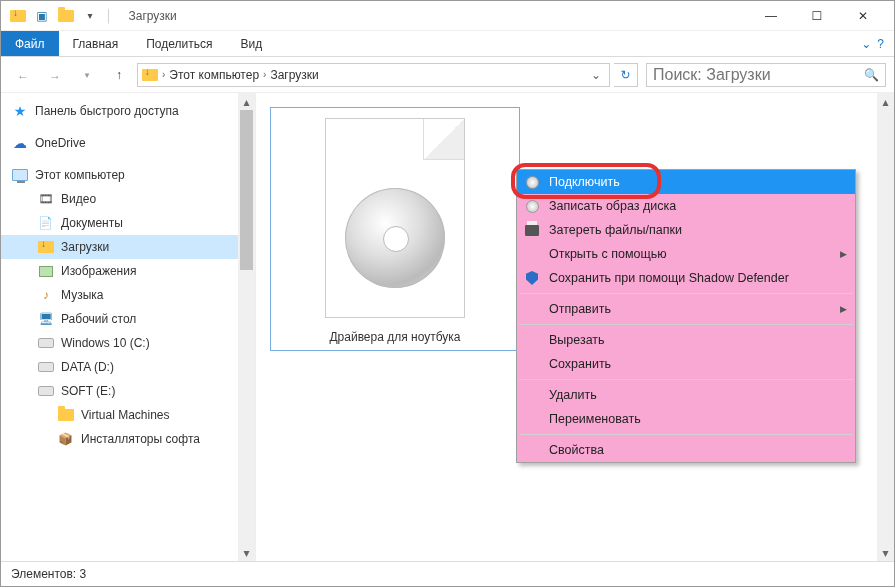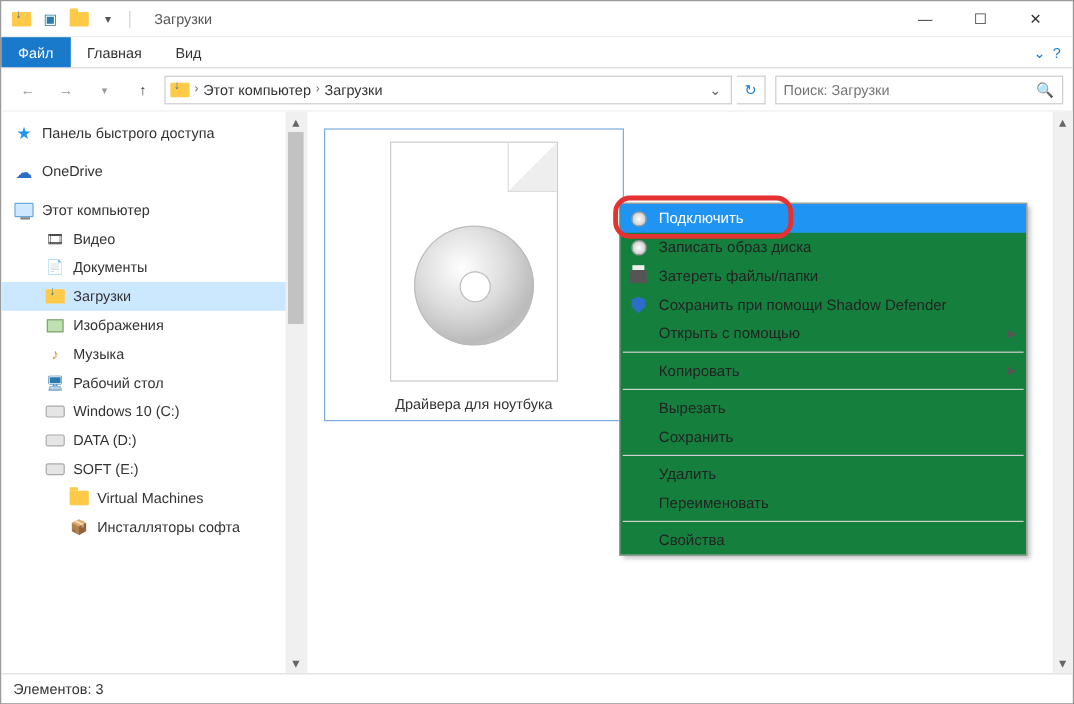--- a/index.html
+++ b/index.html
@@ -19,21 +19,21 @@
 
 .navbar { height: 36px; display: flex; align-items: center; padding: 4px 8px; gap: 4px; border-bottom: 1px solid #eee; }
 .navbtn { width: 28px; height: 28px; display: flex; align-items: center; justify-content: center; color: #999; border-radius: 2px; }
 .navbtn.enabled { color: #333; }
 .address { flex: 1; height: 24px; border: 1px solid #ccc; display: flex; align-items: center; padding: 0 4px; gap: 4px; }
 .address .crumb { font-size: 12px; color: #333; }
 .address .chev { color: #666; font-size: 10px; }
 .address-drop { width: 18px; color: #666; text-align: center; }
 .refresh { width: 24px; height: 24px; border: 1px solid #ccc; border-left: none; display: flex; align-items: center; justify-content: center; color: #1979ca; }
 .searchbox { width: 240px; height: 24px; border: 1px solid #ccc; margin-left: 4px; display: flex; align-items: center; padding: 0 6px; }
-.searchbox input { border: none; outline: none; flex: 1; font-size: 12px; color: #6d28d9; }
+.searchbox input { border: none; outline: none; flex: 1; font-size: 16px; color: #6d28d9; }
 .searchbox .sicon { color: #555; }
 
 .body { display: flex; height: 468px; }
 .sidebar { width: 255px; border-right: 1px solid #eee; overflow-y: hidden; position: relative; padding-top: 6px; }
 .sidebar .treeitem { height: 24px; display: flex; align-items: center; padding-left: 10px; gap: 6px; font-size: 12px; color: #333; }
 .sidebar .treeitem.selected { background: #cce8ff; }
 .sidebar .treeitem .ticon { width: 18px; height: 18px; display: flex; align-items: center; justify-content: center; }
 .sidebar .indent1 { padding-left: 36px; }
 .sidebar .indent2 { padding-left: 56px; }
 .sb-scroll { position: absolute; right: 0; top: 0; bottom: 0; width: 17px; background: #f0f0f0; display: flex; flex-direction: column; }
@@ -43,21 +43,21 @@
 
 .content { flex: 1; position: relative; padding: 14px; }
 .file-item { width: 250px; border: 1px solid #7aacdd; padding: 10px 16px 6px; text-align: center; }
 .file-item .thumb { margin: 0 auto; width: 140px; height: 200px; position: relative; }
 .file-item .doc { position:absolute; inset:0; background:#fff; border:1px solid #ccc; }
 .file-item .doc::before { content:""; position:absolute; top:0; right:0; width:40px; height:40px; background: linear-gradient(135deg, transparent 50%, #eee 50%); border-left:1px solid #ddd; border-bottom:1px solid #ddd; }
 .file-item .disc { position:absolute; left:20px; top:70px; width:100px; height:100px; border-radius:50%; background: radial-gradient(circle at 40% 35%, #fff, #ddd 40%, #bbb 70%, #ddd); box-shadow: inset 0 0 0 1px #bbb; }
 .file-item .disc::after { content:""; position:absolute; left:38px; top:38px; width:24px; height:24px; border-radius:50%; background:#fff; border:1px solid #bbb; }
 .file-item .fname { margin-top: 12px; font-size: 12px; color: #333; }
 
-.context-menu { position:absolute; left: 260px; top: 76px; width: 340px; background: #15803d; border:1px solid #a0a0a0; box-shadow: 3px 3px 4px rgba(0,0,0,0.25); font-size: 12.5px; }
+.context-menu { position:absolute; left: 260px; top: 76px; width: 340px; background: #f9a8d4; border:1px solid #a0a0a0; box-shadow: 3px 3px 4px rgba(0,0,0,0.25); font-size: 12.5px; }
 .context-menu .mrow { height: 24px; display:flex; align-items:center; padding: 0 24px 0 32px; position:relative; color:#222; }
 .context-menu .mrow.has-sub::after { content:"▶"; position:absolute; right:8px; font-size:9px; color:#555; }
 .context-menu .msep { height:1px; background:#d0d0d0; margin:3px 2px; }
 .context-menu .mrow .micn { position:absolute; left:6px; width:18px; height:18px; display:flex; align-items:center; justify-content:center; }
 .context-menu .mrow.hl { background:#2094f3; color:#fff; }
 .highlight-ring { position:absolute; left:255px; top:70px; width:150px; height:36px; border:4px solid #e53131; border-radius:14px; pointer-events:none; }
 
 .ct-scroll { position:absolute; right:0; top:0; bottom:0; width:17px; background:#f0f0f0; display:flex; flex-direction:column; }
 .ct-scroll .arrow { height:17px; display:flex; align-items:center; justify-content:center; color:#666; }
 .ct-scroll .track { flex:1; }
@@ -100,20 +100,21 @@
   <div class="wincontrols">
     <div>―</div>
     <div>☐</div>
     <div>✕</div>
   </div>
 </div>
 
 <div class="ribbon-tabs">
   <div class="tab file">Файл</div>
   <div class="tab">Главная</div>
+  <div class="tab">Поделиться</div>
   <div class="tab">Вид</div>
   <div class="expand">⌄ <span style="color:#1979ca;margin-left:6px;">?</span></div>
 </div>
 
 <div class="navbar">
   <div class="navbtn">←</div>
   <div class="navbtn">→</div>
   <div class="navbtn" style="font-size:9px;">▾</div>
   <div class="navbtn enabled">↑</div>
   <div class="address">
@@ -237,32 +238,32 @@
             <span class="i-disc-s"></span>
           </span>
           <span>Записать образ диска</span>
         </div>
       <div class="mrow">
           <span class="micn">
             <span class="i-print"></span>
           </span>
           <span>Затереть файлы/папки</span>
         </div>
-      <div class="mrow">
-          <span class="micn">
-            <span class="i-shield"></span>
-          </span>
-          <span>Сохранить при помощи Shadow Defender</span>
-        </div>
       <div class="mrow has-sub">
           <span>Открыть с помощью</span>
         </div>
+      <div class="mrow">
+          <span class="micn">
+            <span class="i-shield"></span>
+          </span>
+          <span>Сохранить при помощи Shadow Defender</span>
+        </div>
       <div class="msep"></div>
       <div class="mrow has-sub">
-          <span>Копировать</span>
+          <span>Отправить</span>
         </div>
       <div class="msep"></div>
       <div class="mrow">
           <span>Вырезать</span>
         </div>
       <div class="mrow">
           <span>Сохранить</span>
         </div>
       <div class="msep"></div>
       <div class="mrow">

